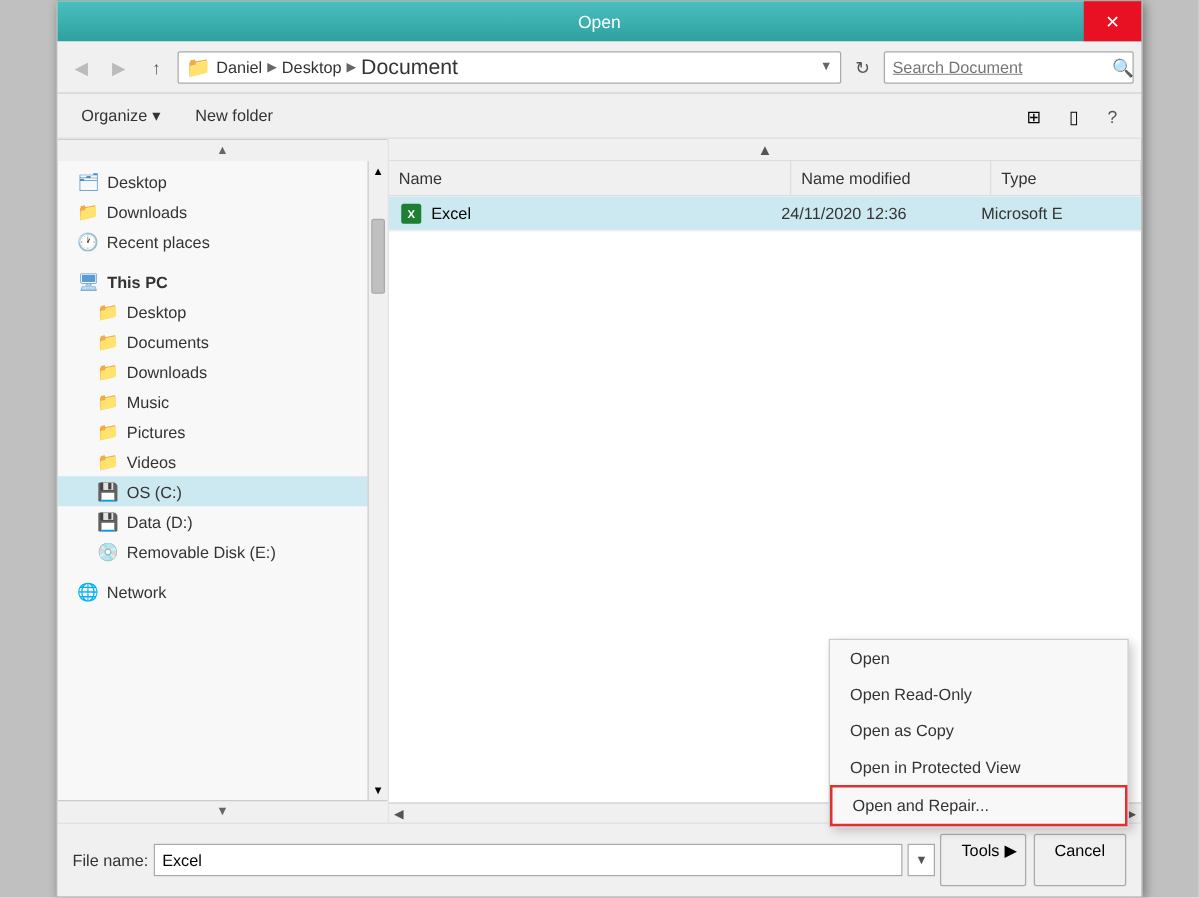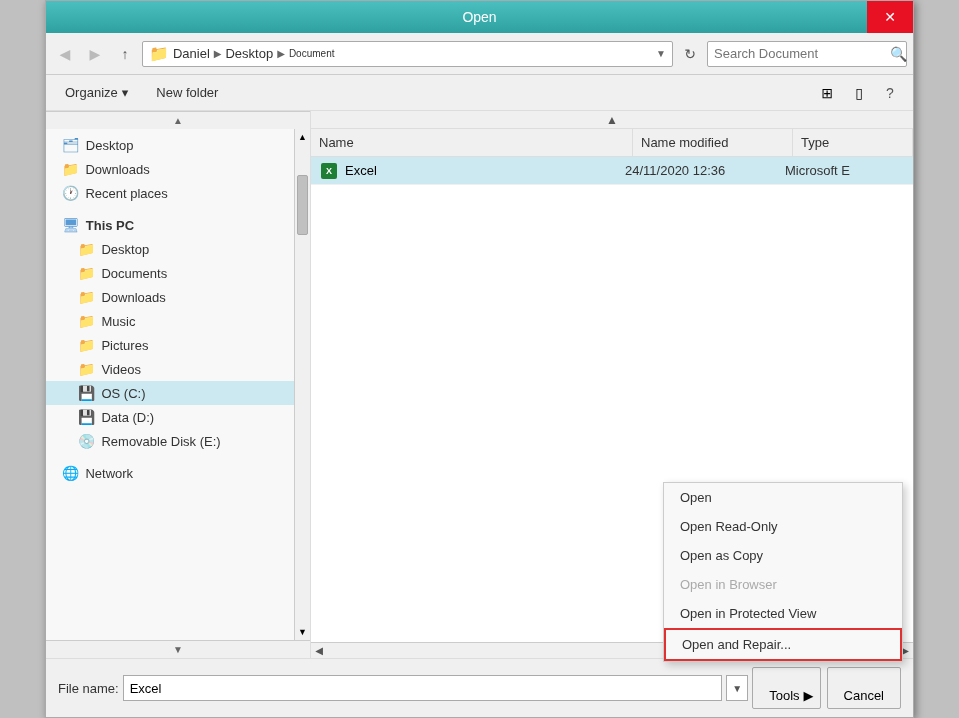--- a/index.html
+++ b/index.html
@@ -123,20 +123,21 @@
       padding: 0 6px;
       border-radius: 2px;
     }
     .search-input {
       border: none;
       outline: none;
       flex: 1;
       font-size: 13px;
       color: #999;
       background: transparent;
+      text-decoration: underline;
     }
     .search-icon-btn {
       color: #555;
       font-size: 14px;
       cursor: pointer;
     }
 
     
     .toolbar {
       background: #f0f0f0;
@@ -400,21 +401,21 @@
       align-items: center;
     }
     .bottom-btn {
       padding: 20px 16px;
       height: 26px;
       border: 1px solid #aaa;
       background: #f0f0f0;
       cursor: pointer;
       font-size: 13px;
       display: flex;
-      align-items: flex-start;
+      align-items: flex-end;
       gap: 4px;
       border-radius: 2px;
     }
     .bottom-btn.tools-btn {
       padding-right: 6px;
     }
 
     
     .context-menu {
       position: absolute;
@@ -464,21 +465,21 @@
   <div class="address-bar">
     <button class="nav-btn disabled">◀</button>
     <button class="nav-btn disabled">▶</button>
     <button class="nav-btn">↑</button>
     <div class="address-path">
       <span style="font-size:16px;">📁</span>
       <span style="font-size:13px;color:#333;">Daniel</span>
       <span class="address-path-chevron">▶</span>
       <span style="font-size:13px;color:#333;">Desktop</span>
       <span class="address-path-chevron">▶</span>
-      <span style="font-size:10px;color:#333;">Document</span>
+      <span style="font-size:17px;color:#333;">Document</span>
       <span class="address-path-arrow" style="margin-left:auto;">▼</span>
     </div>
     <button class="refresh-btn">↻</button>
     <div class="search-box">
       <input class="search-input" type="text" placeholder="Search Document" style="">
       <span class="search-icon-btn">🔍</span>
     </div>
   </div>
 
   <div class="toolbar">
@@ -631,18 +632,17 @@
       <button class="bottom-btn">
         <span>Cancel</span>
       </button>
     </div>
   </div>
 
   <div class="context-menu">
     <div class="ctx-item">Open</div>
     <div class="ctx-item">Open Read-Only</div>
     <div class="ctx-item">Open as Copy</div>
-    <div class="ctx-item disabled">Open in Browser</div>
     <div class="ctx-item">Open in Protected View</div>
     <div class="ctx-item highlighted">Open and Repair...</div>
   </div>
 
 </div>
 
 </body></html>

